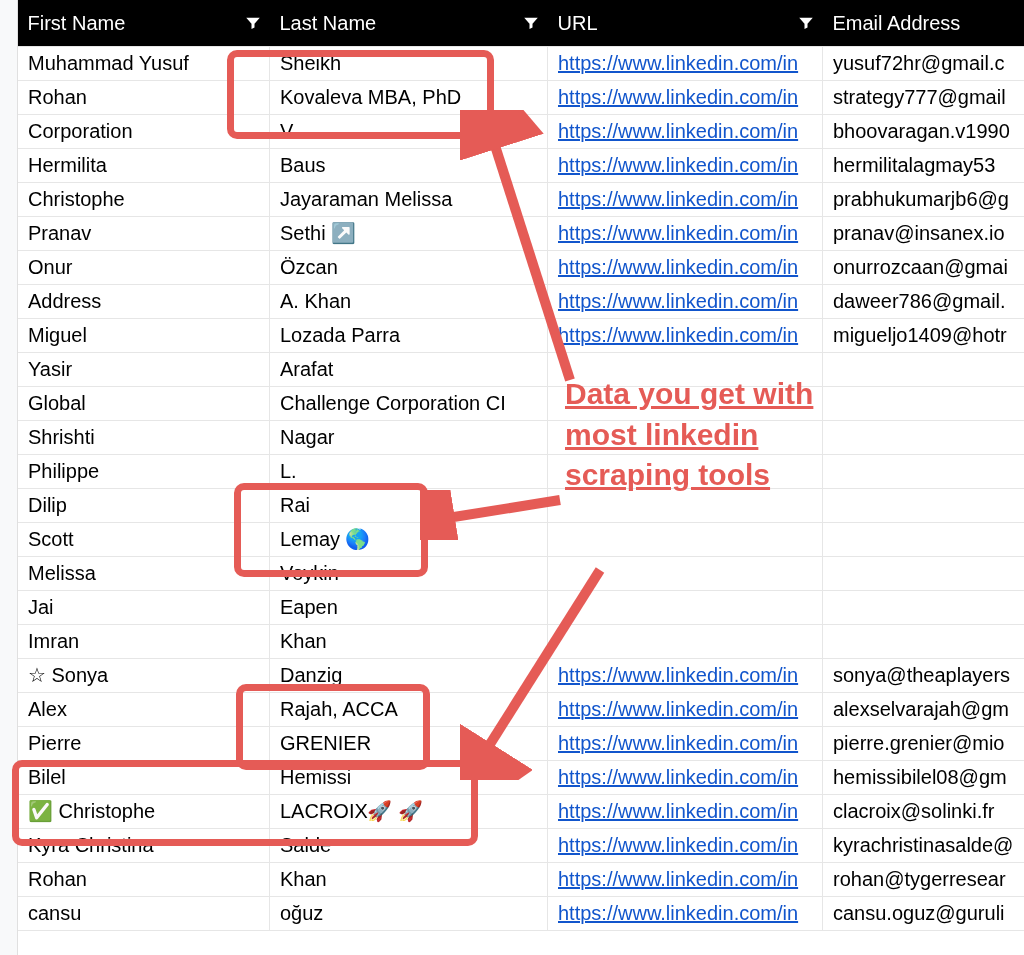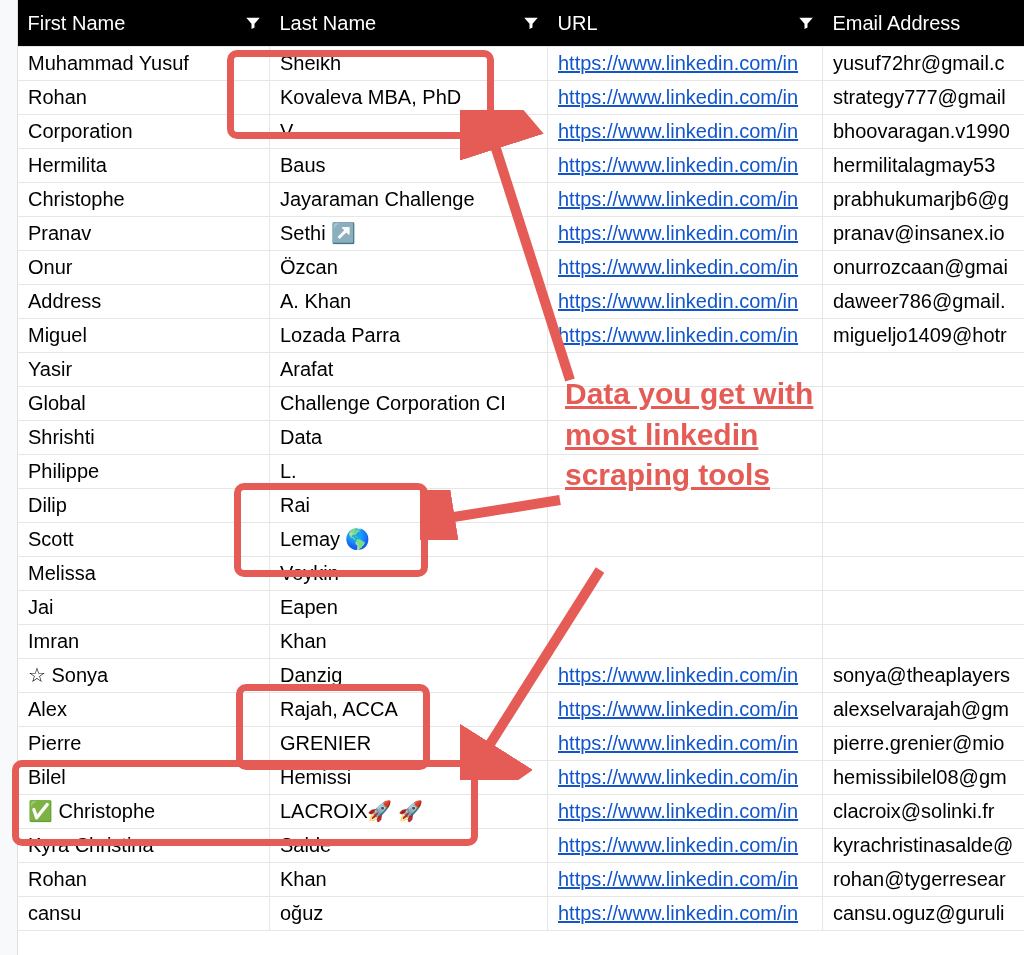--- a/index.html
+++ b/index.html
@@ -84,21 +84,21 @@
           <td>bhoovaragan.v1990</td>
         </tr>
         <tr>
           <td>Hermilita</td>
           <td>Baus</td>
           <td><a class="link" href="#">https://www.linkedin.com/in</a></td>
           <td>hermilitalagmay53</td>
         </tr>
         <tr>
           <td>Christophe</td>
-          <td>Jayaraman Challenge</td>
+          <td>Jayaraman Melissa</td>
           <td><a class="link" href="#">https://www.linkedin.com/in</a></td>
           <td>prabhukumarjb6@g</td>
         </tr>
         <tr>
           <td>Pranav</td>
           <td>Sethi ↗️</td>
           <td><a class="link" href="#">https://www.linkedin.com/in</a></td>
           <td>pranav@insanex.io</td>
         </tr>
         <tr>
@@ -126,21 +126,21 @@
           <td></td>
         </tr>
         <tr>
           <td>Global</td>
           <td>Challenge Corporation CI</td>
           <td></td>
           <td></td>
         </tr>
         <tr>
           <td>Shrishti</td>
-          <td>Data</td>
+          <td>Nagar</td>
           <td></td>
           <td></td>
         </tr>
         <tr>
           <td>Philippe</td>
           <td>L.</td>
           <td></td>
           <td></td>
         </tr>
         <tr>

